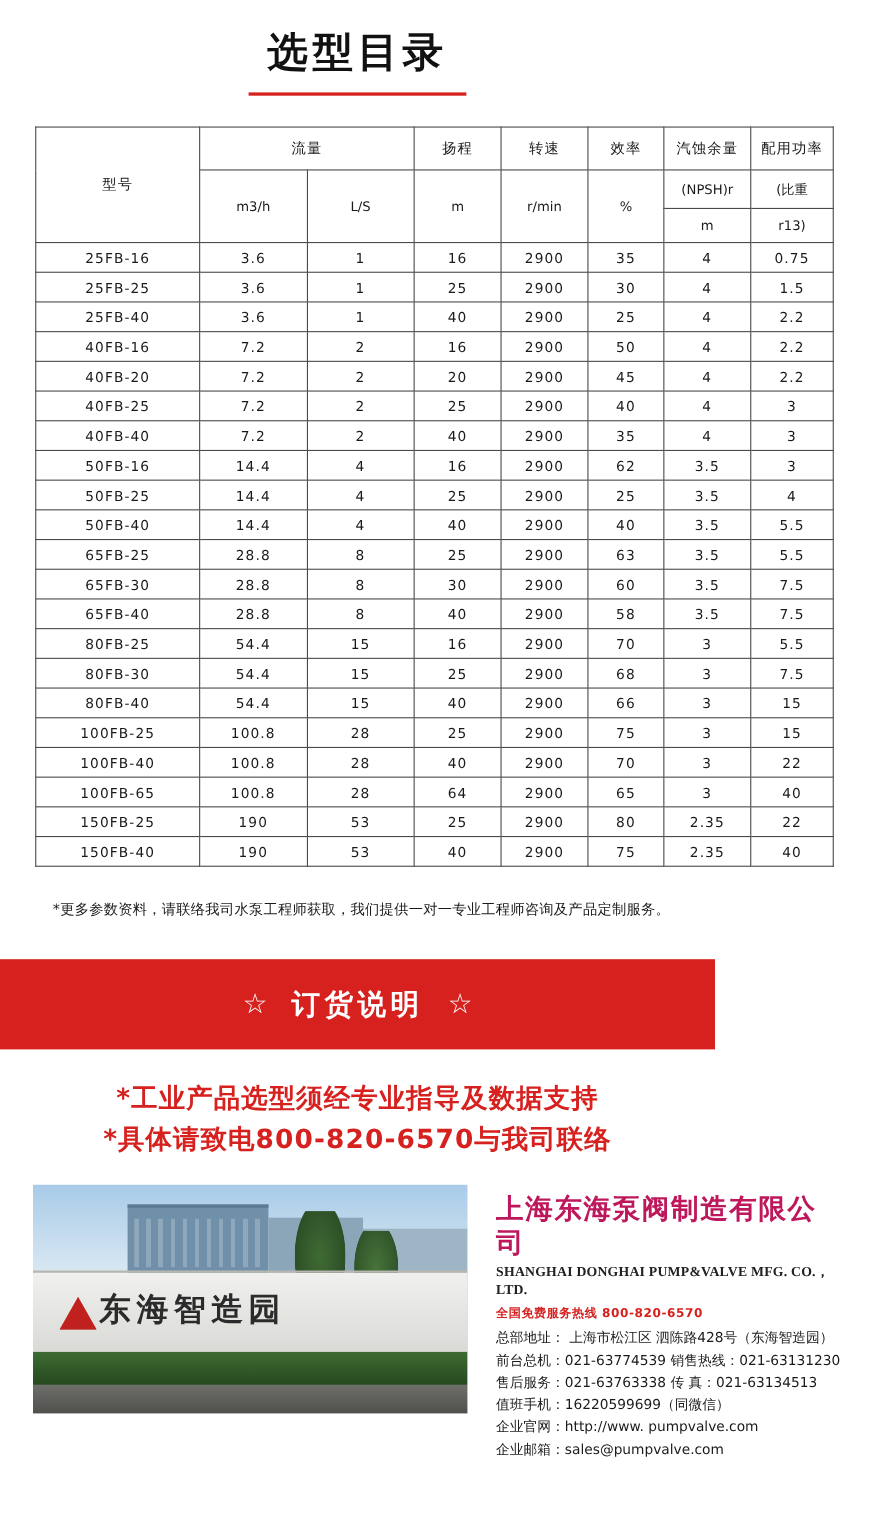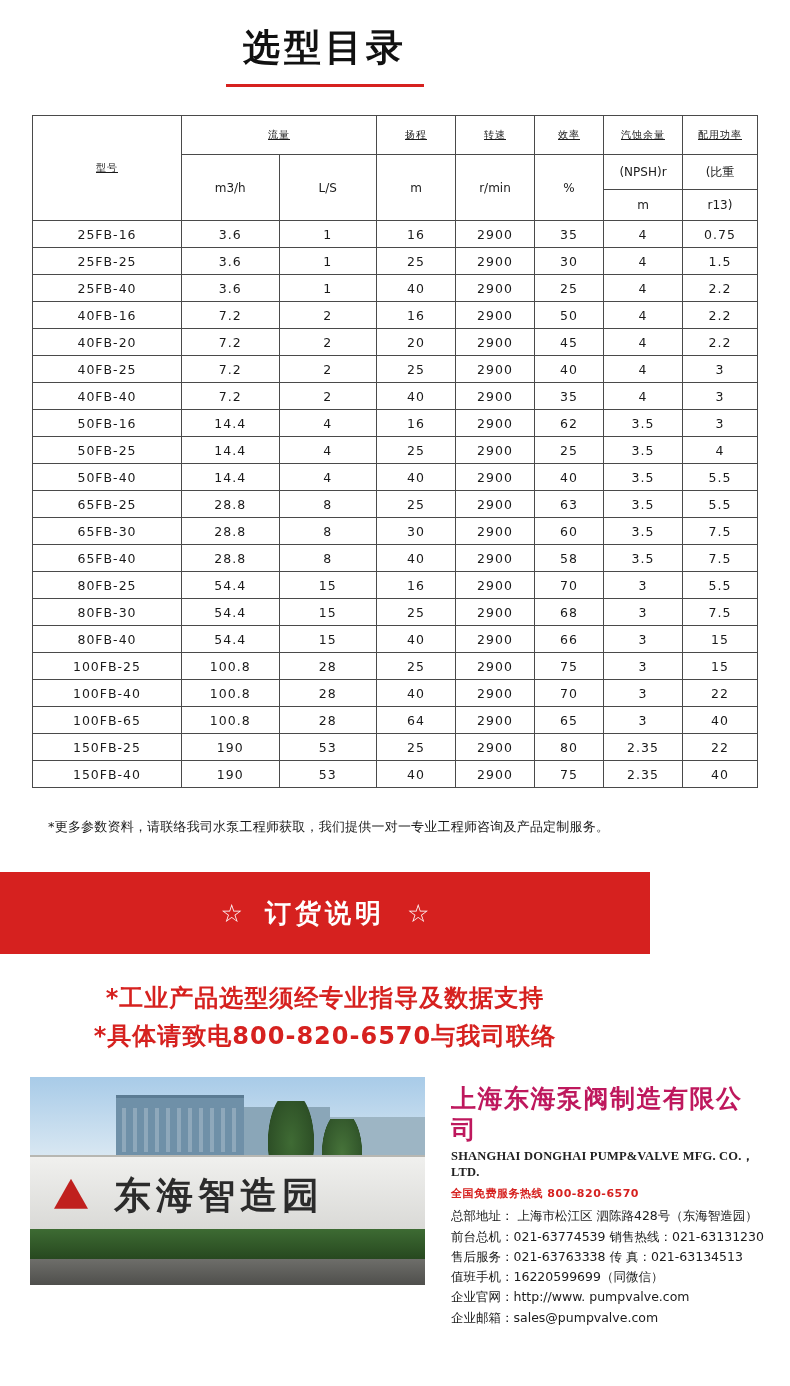--- a/index.html
+++ b/index.html
@@ -65,21 +65,21 @@
     font-size: 12.5px;
   }
   .h-model { width: 148px; }
   .h-flow-sub { width: 101px; }
   .h-head { width: 78px; }
   .h-speed { width: 78px; }
   .h-eff { width: 68px; }
   .h-npsh { width: 78px; }
   .h-power { width: 74px; }
 
-  .head-row1 th { height: 38px; font-size: 10px; letter-spacing: 1px; text-decoration: underline; }
+  .head-row1 th { height: 38px; font-size: 13px; letter-spacing: 1px; }
   .head-row2 th { height: 34px; font-size: 12px; }
   .head-row3 th { height: 30px; font-size: 12px; }
   .cn { font-family: "DejaVu Sans", "Liberation Sans", sans-serif; }
 
   
   .note {
     margin: 30px 32px 0 48px;
     font-size: 13px;
     color: #1a1a1a;
     font-family: "DejaVu Sans", "Liberation Sans", sans-serif;
@@ -175,23 +175,23 @@
     position: absolute; left: 0; top: 78px; width: 100%; height: 74px;
     background: linear-gradient(#f0f0ee, #d9d9d6);
     border-top: 2px solid #b7b7b2;
   }
   .ph-wall-logo {
     position: absolute; left: 24px; top: 22px; width: 34px; height: 30px;
     background: #c0201e;
     clip-path: polygon(50% 0, 100% 100%, 0 100%);
   }
   .ph-wall-text {
-    position: absolute; left: 84px; top: 14px;
-    font-family: "DejaVu Sans", "Liberation Sans", sans-serif;
-    font-size: 37px;
+    position: absolute; left: 60px; top: 14px;
+    font-family: "DejaVu Sans", "Liberation Sans", sans-serif;
+    font-size: 29px;
     font-weight: bold;
     letter-spacing: 5px;
     color: #2b2b2b;
   }
   .ph-hedge {
     position: absolute; left: 0; top: 152px; width: 100%; height: 30px;
     background: linear-gradient(#3d6b33, #27481f);
   }
   .ph-ground {
     position: absolute; left: 0; top: 182px; width: 100%; height: 26px;

